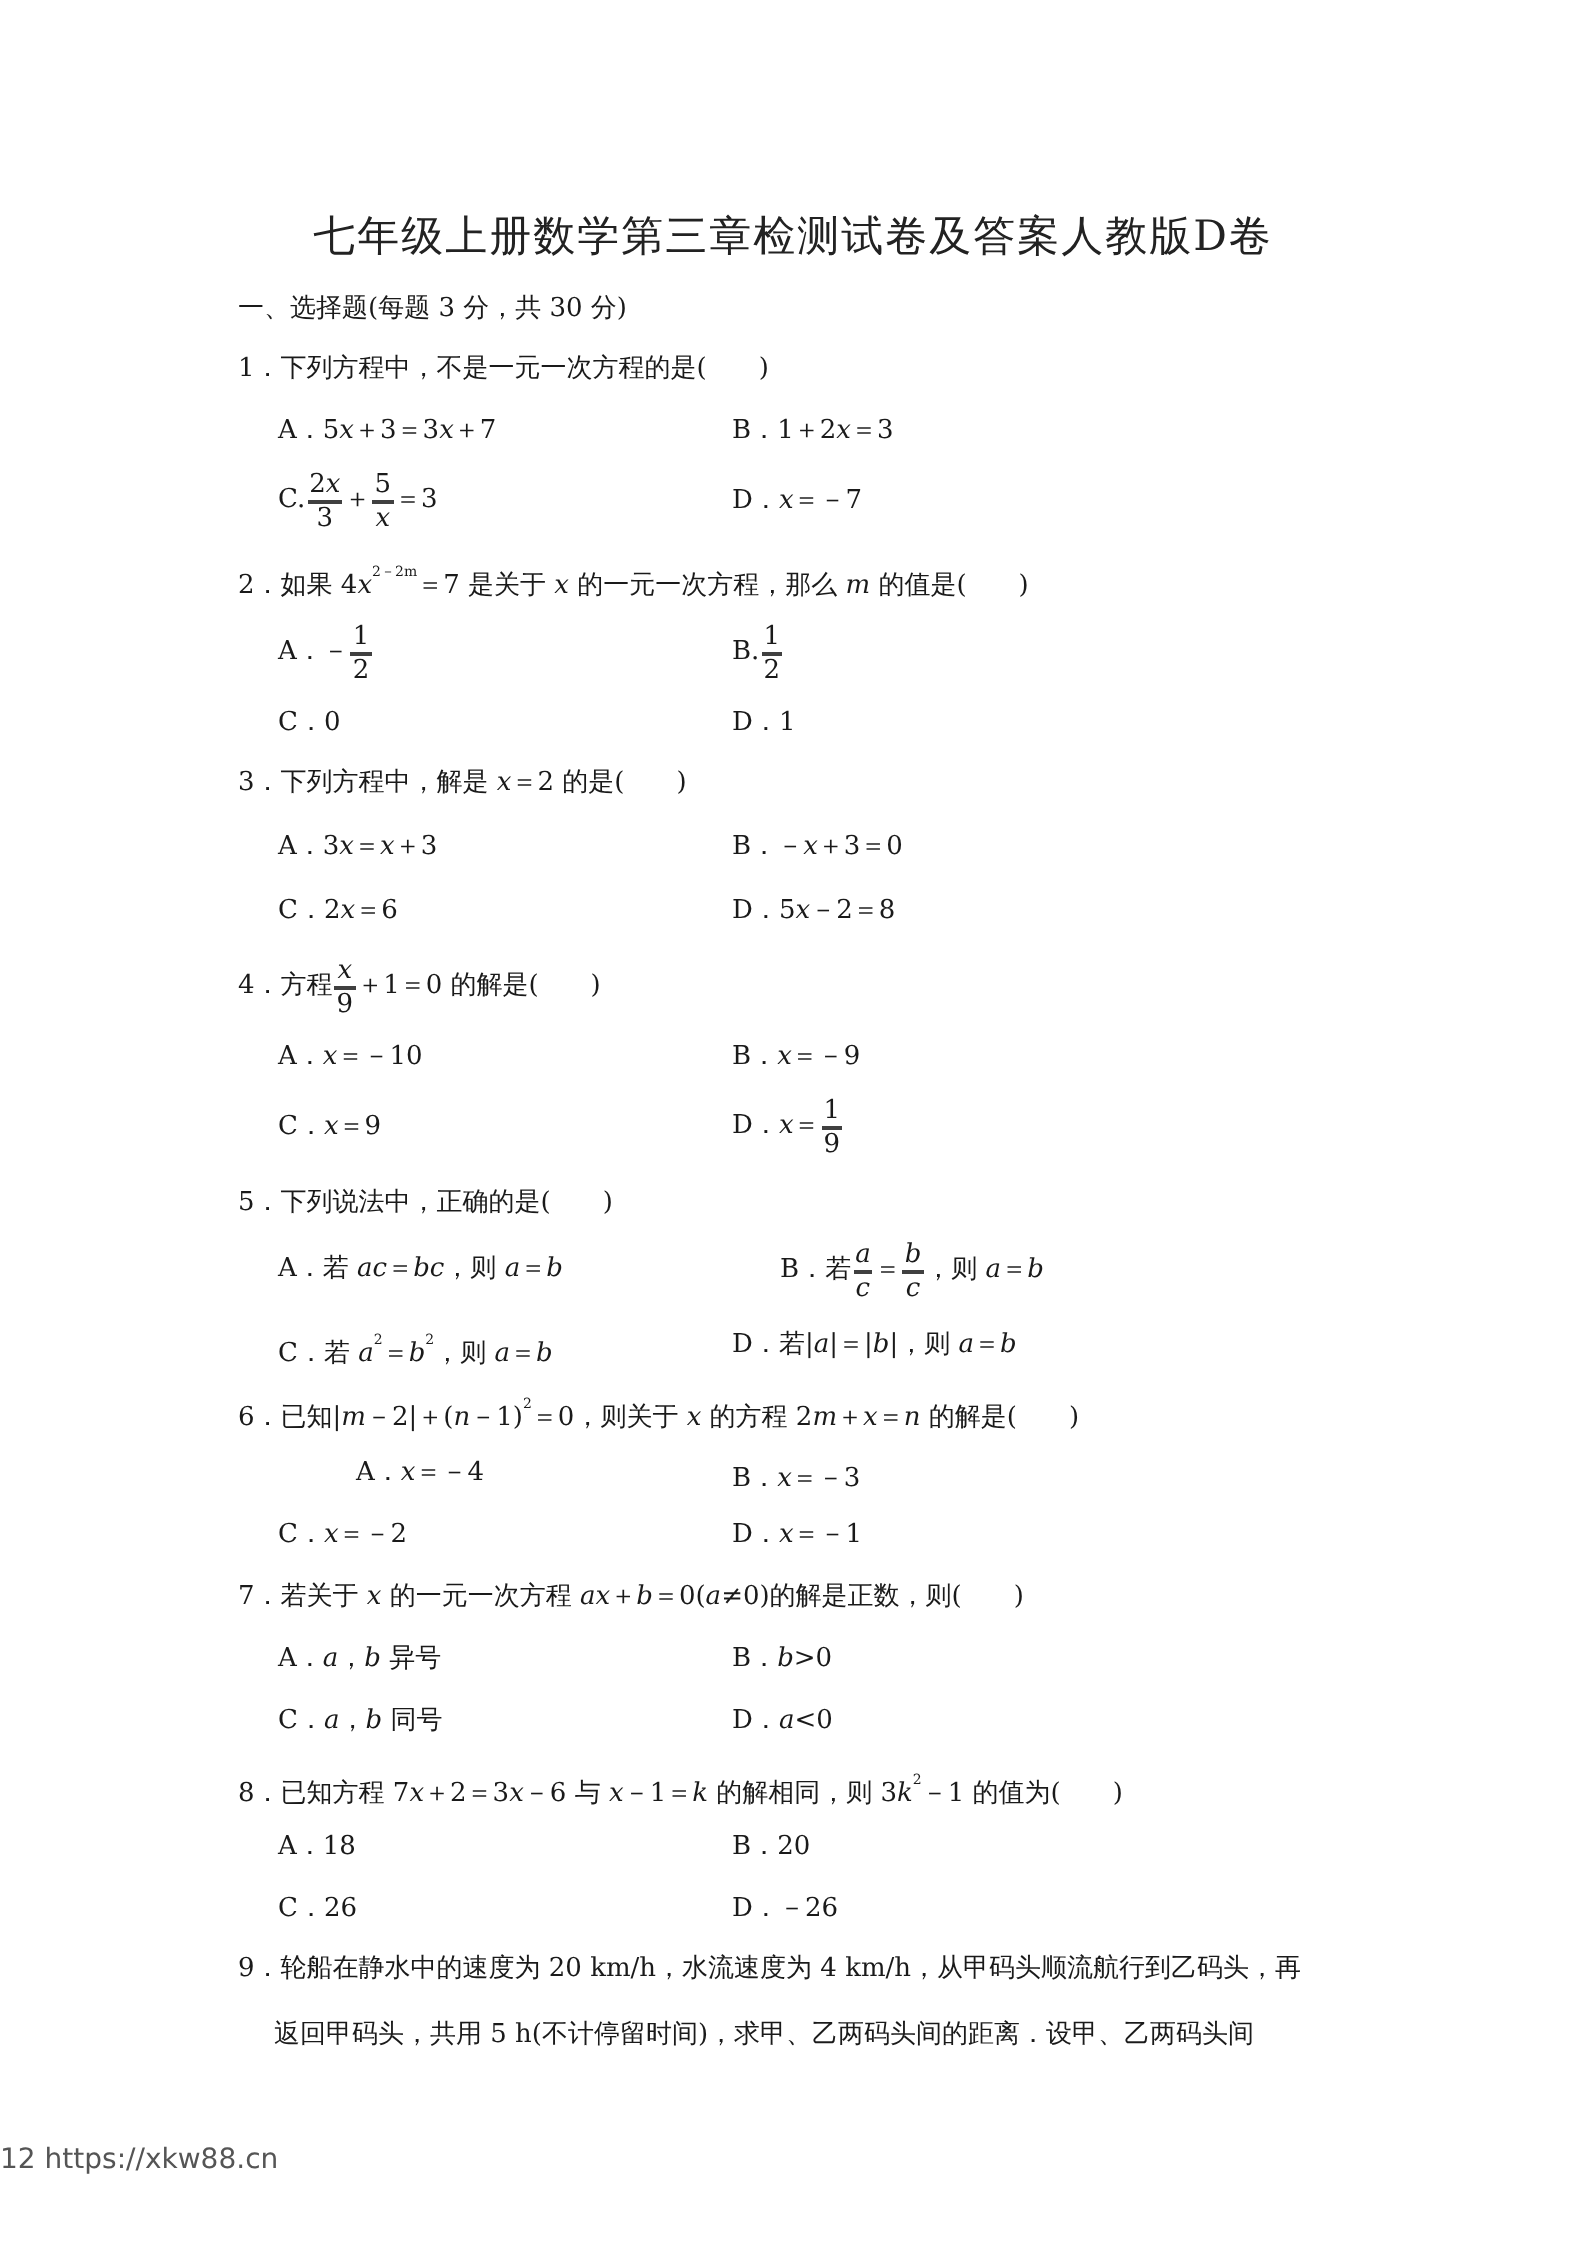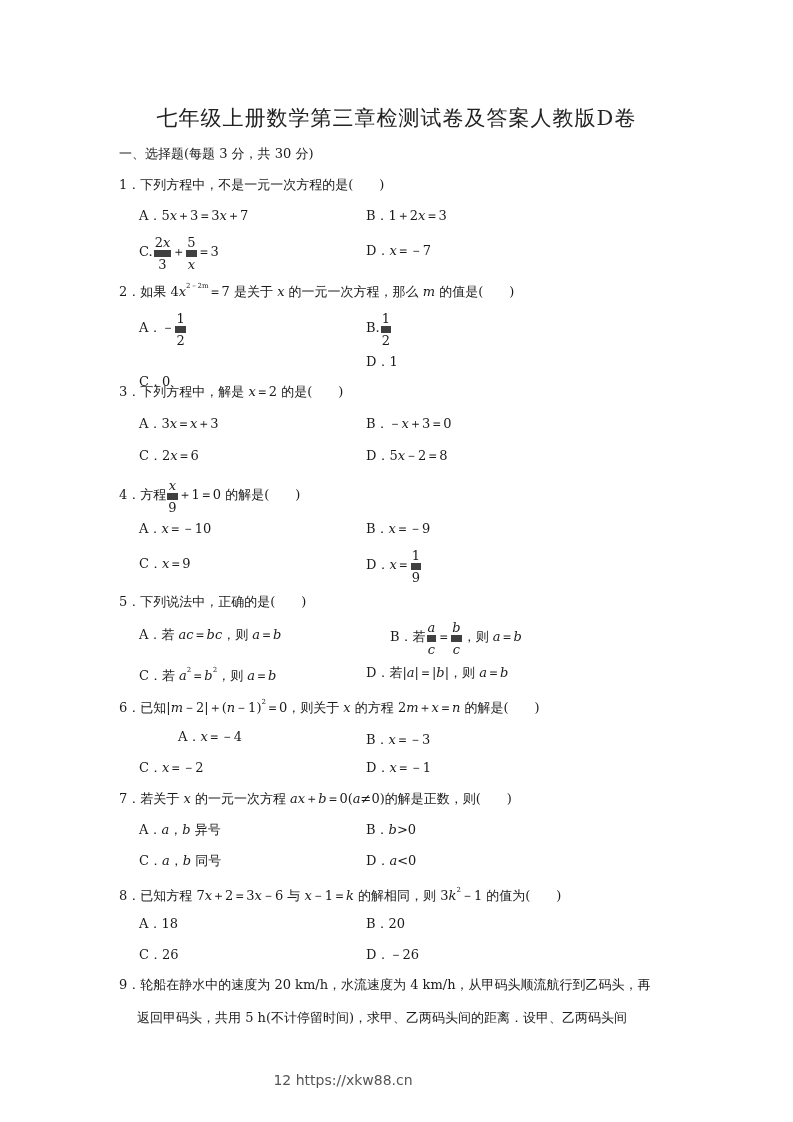--- a/index.html
+++ b/index.html
@@ -59,44 +59,42 @@
     .frac {
       display: inline-block;
       vertical-align: middle;
       text-align: center;
       margin: 0 1px;
       position: relative;
       top: 2px;
     }
     .frac .num {
       display: block;
-      border-bottom: 7px solid #404040;
+      border-bottom: 2px solid #404040;
       line-height: 14px;
       padding: 0 1px;
     }
     .frac .den {
       display: block;
       line-height: 16px;
       padding: 0 1px;
     }
     sup.ex {
       font-size: 7px;
       position: relative;
       top: -3px;
     }
     .footer {
       position: absolute;
       top: 1072px;
       left: 0;
       width: 634px;
-      text-align: center;
       font-family: "DejaVu Sans", "Liberation Sans", sans-serif;
       font-size: 14px;
       color: #555;
-      margin-left: 26px;
     }
   </style>
 </head>
 <body>
 
 <div class="page-title">七年级上册数学第三章检测试卷及答案人教版D卷</div>
 
 <div class="section-head">一、选择题(每题 3 分，共 30 分)</div>
 
 <div>
@@ -120,21 +118,21 @@
 <div>
   <div class="q" style="top:281px;">
     <span>2．</span>如果 4<i class="v">x</i><sup class="ex">2－2m</sup>＝7 是关于 <i class="v">x</i> 的一元一次方程，那么 <i class="v">m</i> 的值是(　　)
   </div>
   <div class="opt col-a" style="top:310px;">
     <span>A．</span>－<span class="frac"><span class="num">1</span><span class="den">2</span></span>
   </div>
   <div class="opt col-b" style="top:310px;">
     <span>B.</span><span class="frac"><span class="num">1</span><span class="den">2</span></span>
   </div>
-  <div class="opt col-a" style="top:354px;margin-top:20px;">
+  <div class="opt col-a" style="top:354px;">
     <span>C．</span>0
   </div>
   <div class="opt col-b" style="top:354px;">
     <span>D．</span>1
   </div>
 </div>
 
 <div>
   <div class="q" style="top:384px;">
     <span>3．</span>下列方程中，解是 <i class="v">x</i>＝2 的是(　　)

